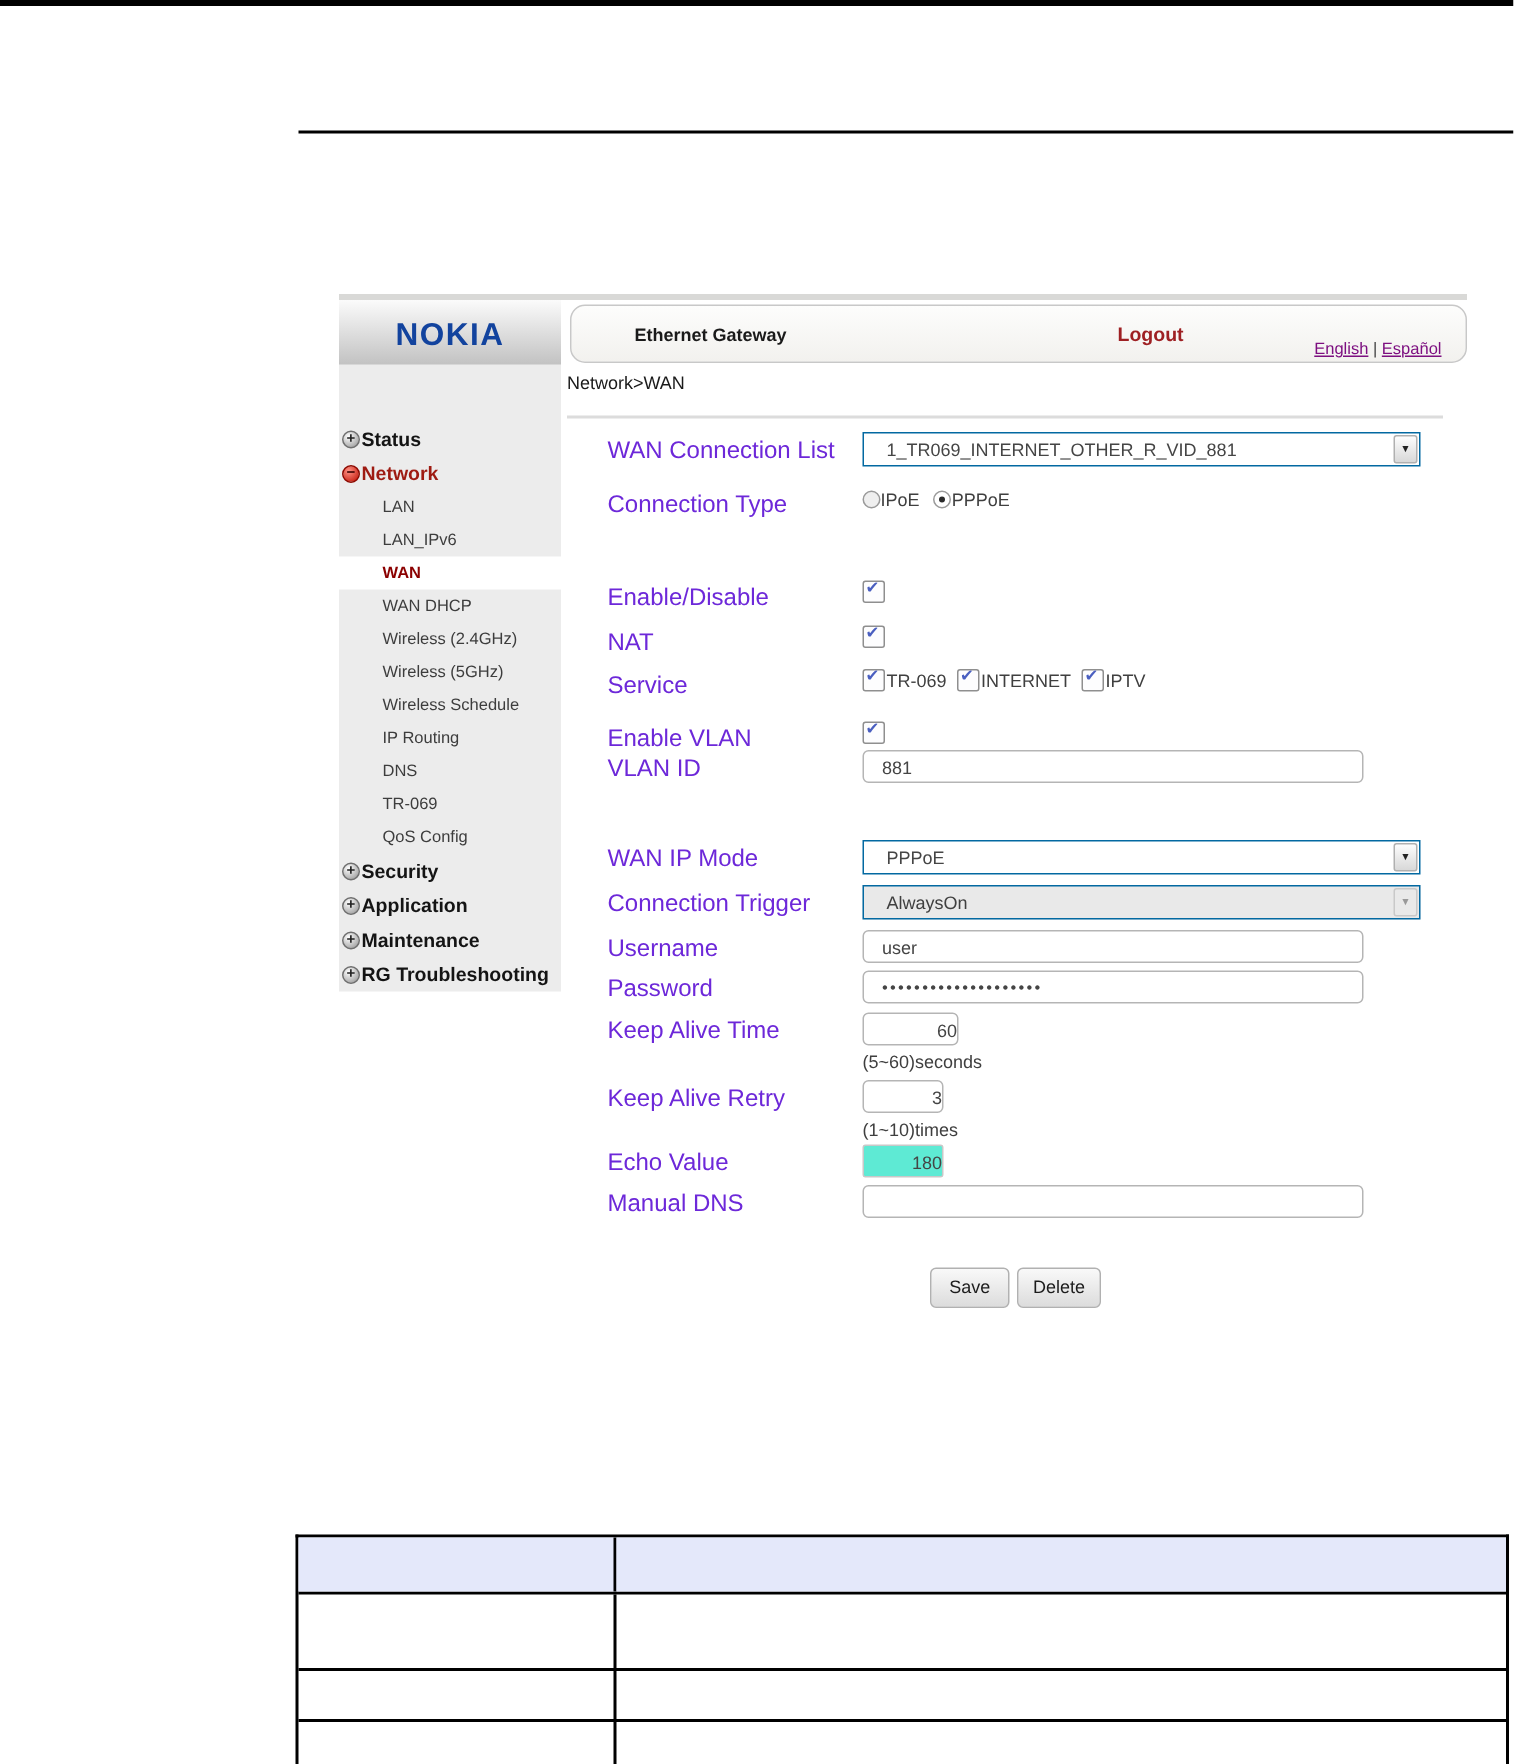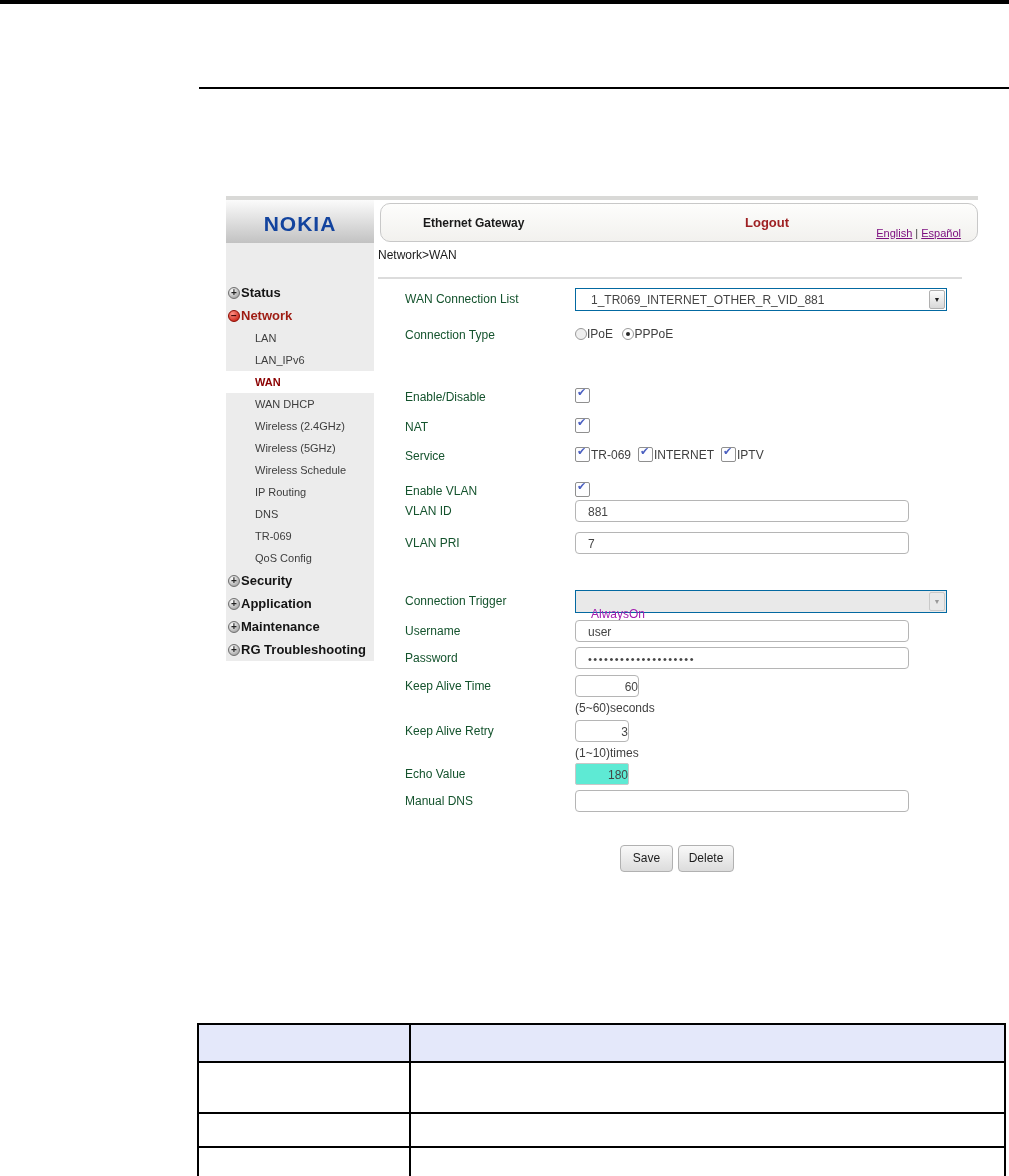--- a/index.html
+++ b/index.html
@@ -35,30 +35,30 @@
   .hb-title { position:absolute; left:25px; top:12px; font-size:12px; font-weight:bold; color:#1a1a1a;padding-left:17px; }
   .hb-logout { position:absolute; left:364px; top:11px; font-size:13px; font-weight:bold; color:#9e2023; cursor:pointer; }
   .hb-lang { position:absolute; right:16px; top:23px; font-size:11px; color:#444; }
   .hb-lang .lang-link { color:#7d0f80; text-decoration:underline; cursor:pointer; }
 
   .breadcrumb { position:absolute; left:152px; top:52px; font-size:12px; color:#1a1a1a; }
   .sep { position:absolute; left:152px; top:81px; width:584px; height:2px; background:#dcdcdc; }
 
   
   .row { position:absolute; left:179px; width:565px; height:28px; }
-  .lbl { position:absolute; left:0; top:4px; font-size:12px; color:#14532d; white-space:nowrap; }
+  .lbl { position:absolute; left:0; top:4px; font-size:16px; color:#6d28d9; white-space:nowrap; }
   .fld { position:absolute; left:170px; top:0; }
 
   .sel { width:372px; height:23px; border:1px solid #0369a1; background:#fff; box-sizing:border-box; position:absolute; left:170px; top:0; }
   .sel-text { position:absolute; left:15px; top:4px; font-size:12px; color:#454545; white-space:nowrap; }
   .arrow { position:absolute; right:1px; top:1px; width:16px; height:19px; background:linear-gradient(#fdfdfd,#d8d8d8);
            border:1px solid #b0b0b0; border-radius:2px; box-sizing:border-box; display:flex; align-items:center;
            justify-content:center; font-size:7px; color:#222; cursor:pointer; }
   .sel.disabled { background:#e9e9e9; }
-  .sel.disabled .sel-text { color:#a21caf;margin-top:12px; }
+  .sel.disabled .sel-text { color:#404040; }
   .sel.disabled .arrow { background:#e9e9e9; color:#999; border-color:#c9c9c9; }
 
   .inp { position:absolute; left:170px; top:0; width:334px; height:22px; border:1px solid #b5b5b5; border-radius:4px;
          background:#fff; box-sizing:border-box; font-size:12px; color:#454545; }
   .inp .val { position:absolute; left:12px; top:4px; white-space:nowrap; }
   .inp.small { width:64px; }
   .inp.small .val { left:0; right:0; text-align:right; }
   .inp.w54 { width:54px; }
   .inp.disabled { background:#5eead4; border-color:#c8c8c8; border-radius:2px; }
   .inp.pwd .val { top:5px; font-size:11px; letter-spacing:1.5px; }
@@ -234,27 +234,28 @@
       </div>
     </div>
 
     <div class="row" style="top:304px">
       <span class="lbl">VLAN ID</span>
       <div class="inp">
           <span class="val">881</span>
         </div>
     </div>
 
-    <div class="row" style="top:336px">
-      <span class="lbl">VLAN PRI</span>
-      <div class="inp">
-          <span class="val">7</span>
-        </div>
-    </div>
-
+
+    <div class="row" style="top:364px">
+      <span class="lbl">WAN IP Mode</span>
+      <div class="sel">
+        <span class="sel-text">PPPoE</span>
+        <span class="arrow">▼</span>
+      </div>
+    </div>
 
     <div class="row" style="top:394px">
       <span class="lbl">Connection Trigger</span>
       <div class="sel disabled">
         <span class="sel-text">AlwaysOn</span>
         <span class="arrow">▼</span>
       </div>
     </div>
 
     <div class="row" style="top:424px">

